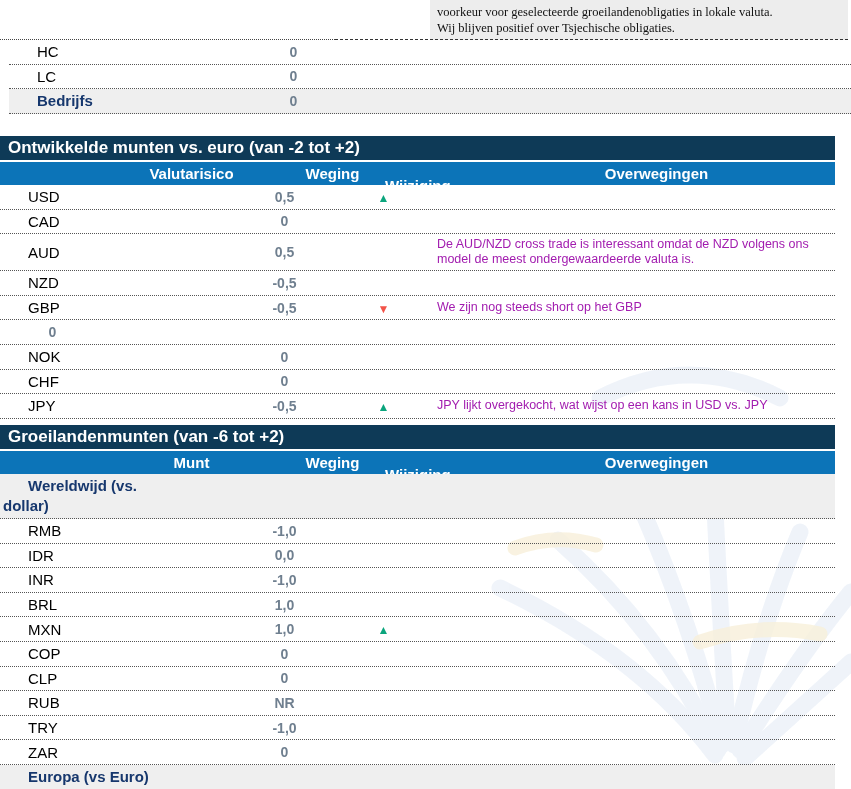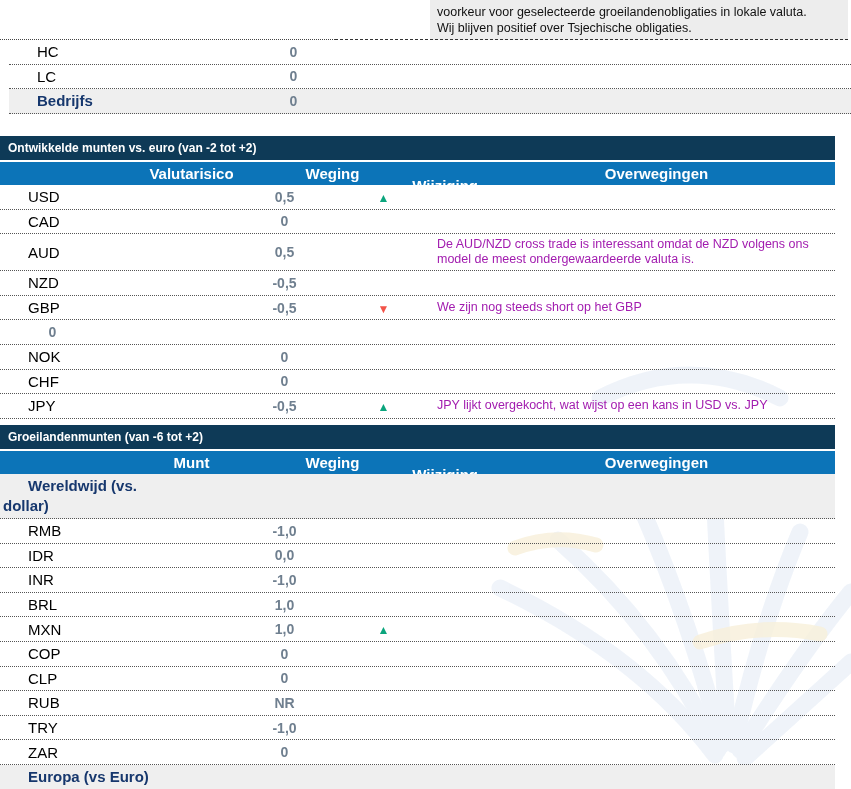--- a/index.html
+++ b/index.html
@@ -5,21 +5,21 @@
   html,body{margin:0;padding:0;background:#fff;}
   .page{
     position:relative;width:851px;height:789px;overflow:hidden;background:#fff;
     font-family:"Liberation Sans",sans-serif;color:#000;
   }
   .watermark{position:absolute;left:0;top:0;pointer-events:none;}
 
   
   .top-note{
     position:absolute;left:430px;top:0;width:418px;height:40px;background:#EDEDED;
-    font-size:12.5px;line-height:16px;padding:4px 0 0 7px;box-sizing:border-box;color:#111;
+    font-size:12.5px;line-height:16px;padding:4px 0 0 7px;box-sizing:border-box;color:#111;font-family:Liberation Serif, serif;
   }
   .note-divider{position:absolute;top:39px;left:0;width:848px;height:0;}
   .nd-dot{position:absolute;left:0;top:0;width:335px;border-top:1px dotted #444;}
   .nd-dash{position:absolute;left:335px;top:0;width:513px;border-top:1px dashed #333;}
 
   
   .rows{width:100%;}
   .row{display:flex;align-items:center;min-height:24.6px;border-bottom:1px dotted #555;box-sizing:border-box;background:transparent;position:relative;}
   .c1{width:232px;padding-left:28px;box-sizing:border-box;font-size:15px;color:#000;}
   .c2{width:105px;text-align:center;font-weight:bold;font-size:14px;color:var(--val);}
@@ -37,31 +37,31 @@
   .sec-inline{font-weight:bold;color:var(--navy);}
 
   
   .top-rows{position:absolute;left:9px;top:40px;width:848px;}
 
   
   .cur-table{position:absolute;left:0;width:835px;}
   #dev-table{top:136px;}
   #em-table{top:425px;}
   .title-bar{
-    height:24px;background:var(--titlebar);color:#fff;font-weight:bold;font-size:12px;
+    height:24px;background:var(--titlebar);color:#fff;font-weight:bold;font-size:17px;
     line-height:24px;padding-left:8px;border-bottom:2px solid #fff;box-sizing:content-box;
     letter-spacing:0px;
   }
   .col-head{
     height:23px;background:var(--colhead);color:#fff;font-weight:bold;font-size:15px;
     display:flex;align-items:center;position:relative;padding-left:48px;
   }
   .col-head .hc1{width:232px;padding-left:55px;box-sizing:border-box;text-align:center;}
   .col-head .hc2{width:105px;text-align:center;}
-  .col-head .hc3{width:93px;text-align:right;margin-top:24px;}
+  .col-head .hc3{width:93px;text-align:left;margin-top:24px;}
   .col-head .hc4{flex:1;text-align:center;}
   .col-head.notched::after{
     content:"";position:absolute;left:0;bottom:-1px;width:213px;border-bottom:1px dotted #555;
   }
 </style>
 </head>
 <body>
 
 <div class="page">
 

